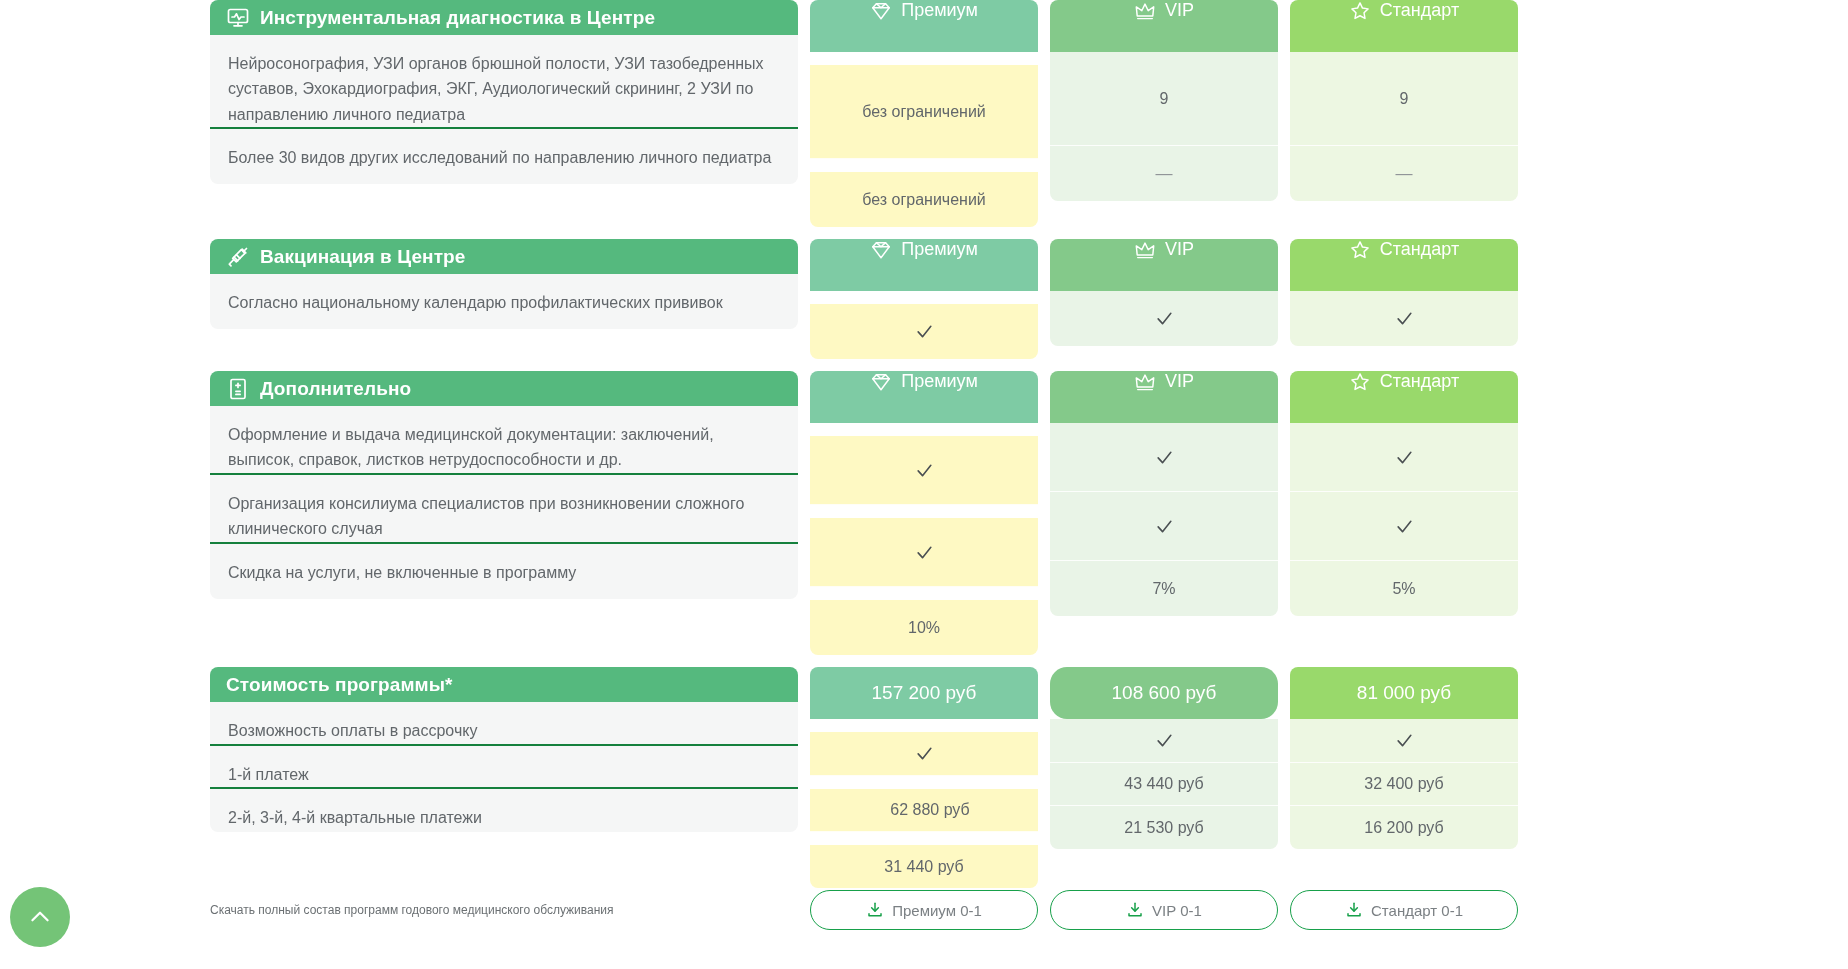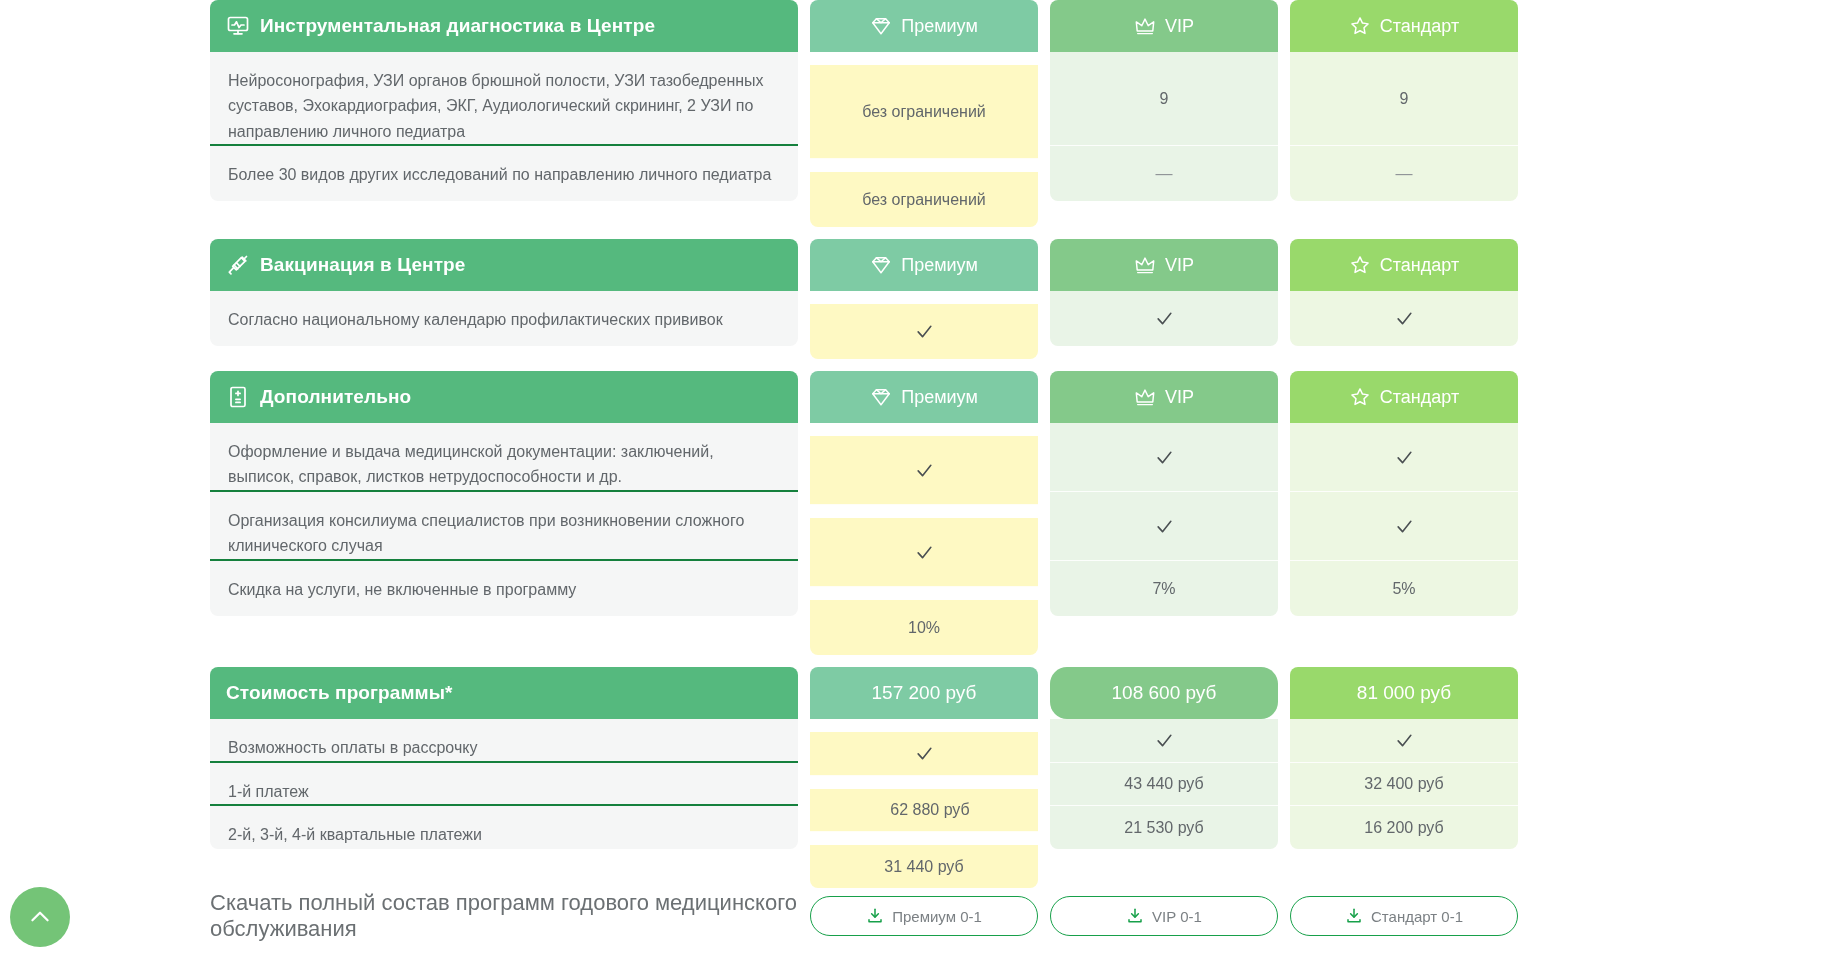--- a/index.html
+++ b/index.html
@@ -42,40 +42,40 @@
     width: 1500px;
   }
   .section { display: flex; gap: 12px; margin-bottom: 12px; }
   .feat-col { width: 588px; flex: 0 0 588px; }
   .plan-col { width: 228px; flex: 0 0 228px; }
 
   
   .feat-head {
     background: #55b97e;
     border-radius: 8px 8px 0 0;
-    height: 52px;
+    height: 35px;
     display: flex;
     align-items: center;
     padding: 4px 16px;
     gap: 10px;
   }
   .feat-head .ttl {
     color: #ffffff;
     font-size: 19px;
     font-weight: 600;
     letter-spacing: .1px;
     white-space: nowrap;
   }
   .sec-icon { width: 24px; height: 24px; flex: 0 0 24px; display: block; }
 
   .plan-head {
     height: 52px;
     border-radius: 8px 8px 0 0;
     display: flex;
-    align-items: center;
+    align-items: flex-start;
     justify-content: center;
     gap: 9px;
     color: #ffffff;
     font-size: 18px;
     font-weight: 400;
   }
   .plan-head .pi { width: 22px; height: 22px; flex: 0 0 22px; display: block; }
   .plan-premium .plan-head { background: #7ecba4; }
   .plan-vip     .plan-head { background: #84c98a; }
   .plan-standard .plan-head { background: #99d96b; }
@@ -129,21 +129,21 @@
     left: 210px;
     top: 890px;
     width: 1500px;
     display: flex;
     gap: 12px;
     align-items: center;
   }
   .foot-label {
     width: 588px;
     flex: 0 0 588px;
-    font-size: 22px;
+    font-size: 12px;
     color: #6b7073;
     padding-left: 0px;
   }
   .dl-btn {
     width: 228px;
     flex: 0 0 228px;
     height: 40px;
     border: 1px solid #17a04a;
     border-radius: 23px;
     background: #ffffff;

